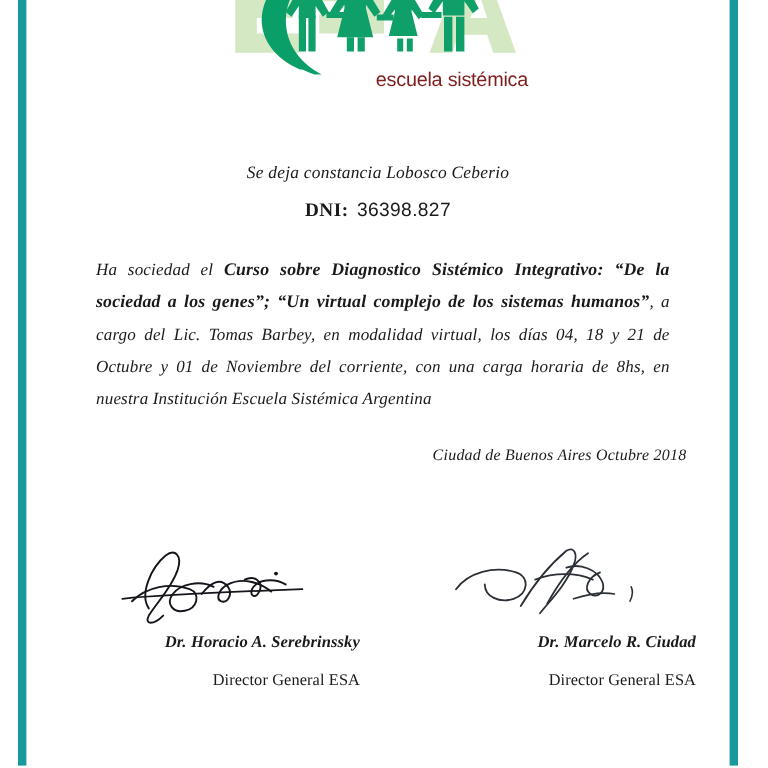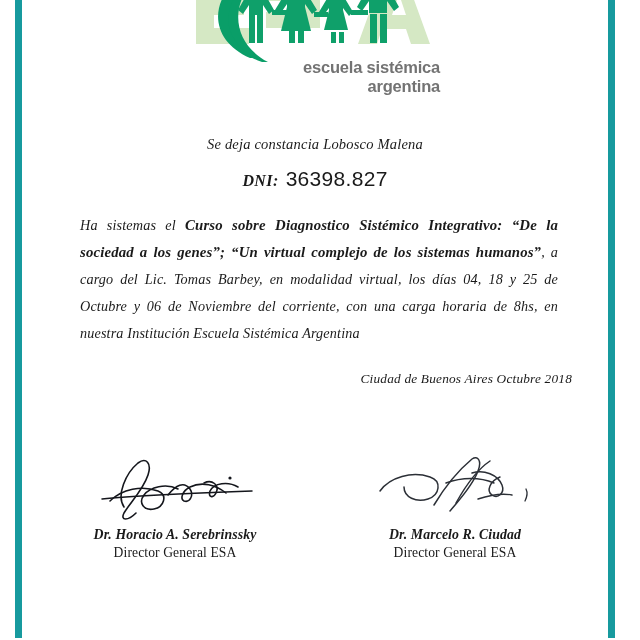--- a/index.html
+++ b/index.html
@@ -55,25 +55,25 @@
     left: 0;
     top: 0;
   }
   .logo-word {
     position: absolute;
     left: 0;
     top: 88px;
     width: 250px;
     text-align: right;
     font-family: "Liberation Sans", "DejaVu Sans", sans-serif;
-    font-weight: bold;
+    font-weight: normal;
     font-size: 16.5px;
     line-height: 19px;
     letter-spacing: -0.2px;
-    color: #737373;
+    color: #7f1d1d;
   }
   .logo-word .wl { display: block; }
 
   
   .recipient {
     position: absolute;
     left: 0;
     right: 0;
     top: 136px;
     text-align: center;
@@ -81,27 +81,26 @@
   .recipient-line {
     font-style: italic;
     font-size: 14.5px;
     letter-spacing: 0.2px;
   }
   .dni-line {
     margin-top: 14px;
     font-size: 16px;
   }
   .dni-label {
-    font-style: italic;
     font-weight: bold;
     letter-spacing: 0.4px;
   }
   .dni-value {
     font-family: "Liberation Sans", "DejaVu Sans", sans-serif;
-    font-size: 21px;
+    font-size: 16px;
     letter-spacing: 0.3px;
     margin-left: 7px;
   }
 
   
   .body-text {
     position: absolute;
     left: 58px;
     width: 478px;
     top: 212px;
@@ -135,42 +134,42 @@
     left: 0;
     right: 0;
     top: 455px;
     display: flex;
     justify-content: space-between;
     padding: 0 28px;
     box-sizing: border-box;
   }
   .sign-col {
     width: 250px;
-    text-align: center;
+    text-align: right;
     position: relative;
   }
   .sign-mark {
     height: 72px;
     position: relative;
   }
   .sign-mark svg {
     position: absolute;
     left: 50%;
     transform: translateX(-50%);
     top: 0;
   }
   .sign-name {
     font-style: italic;
     font-weight: bold;
     font-size: 13.8px;
     letter-spacing: 0.1px;
   }
   .sign-role {
     font-size: 13.6px;
-    margin-top: 2px;
+    margin-top: 16px;
     letter-spacing: 0.1px;
   }
 </style>
 </head>
 <body>
 
 <div class="frame-rule left"></div>
 <div class="frame-rule right"></div>
 
 <div class="sheet">
@@ -210,34 +209,33 @@
           <circle cx="188" cy="6" r="10"></circle>
           <path d="M177 19 h22 l10 18 -5 4 -7 -10 v12 h-18 v-12 l-7 10 -5 -4 z"></path>
           <path d="M180 44 h7 v29 h-7 z M190 44 h7 v29 h-7 z"></path>
 
           <path d="M82 40 h16 v5 h-16 z M124 42 h14 v5 h-14 z M161 40 h17 v5 h-17 z"></path>
         </g>
       </svg>
 
       <div class="logo-word">
         <span class="wl">escuela sistémica</span>
-        <span class="wl">argentina</span>
       </div>
     </div>
   </div>
 
   <div class="recipient">
-    <div class="recipient-line">Se deja constancia Lobosco Malena</div>
+    <div class="recipient-line">Se deja constancia Lobosco Ceberio</div>
     <div class="dni-line">
       <span class="dni-label">DNI:</span><span class="dni-value">36398.827</span>
     </div>
   </div>
 
   <div class="body-text">
-    <span>Ha sistemas el </span><b>Curso sobre Diagnostico Sistémico Integrativo: “De la sociedad a los genes”; “Un virtual complejo de los sistemas humanos”</b><span class="tail">, a cargo del Lic. Tomas Barbey, en modalidad virtual, los días 04, 18 y 25 de Octubre y 06 de Noviembre del corriente, con una carga horaria de 8hs, en nuestra Institución Escuela Sistémica Argentina</span>
+    <span>Ha sociedad el </span><b>Curso sobre Diagnostico Sistémico Integrativo: “De la sociedad a los genes”; “Un virtual complejo de los sistemas humanos”</b><span class="tail">, a cargo del Lic. Tomas Barbey, en modalidad virtual, los días 04, 18 y 21 de Octubre y 01 de Noviembre del corriente, con una carga horaria de 8hs, en nuestra Institución Escuela Sistémica Argentina</span>
   </div>
 
   <div class="place-date">Ciudad de Buenos Aires Octubre 2018</div>
 
   <div class="signatures">
 
     <div class="sign-col">
       <div class="sign-mark">
         <svg width="190" height="72" viewBox="0 0 190 72">
           <g fill="none" stroke="#14161c" stroke-linecap="round" stroke-linejoin="round">

